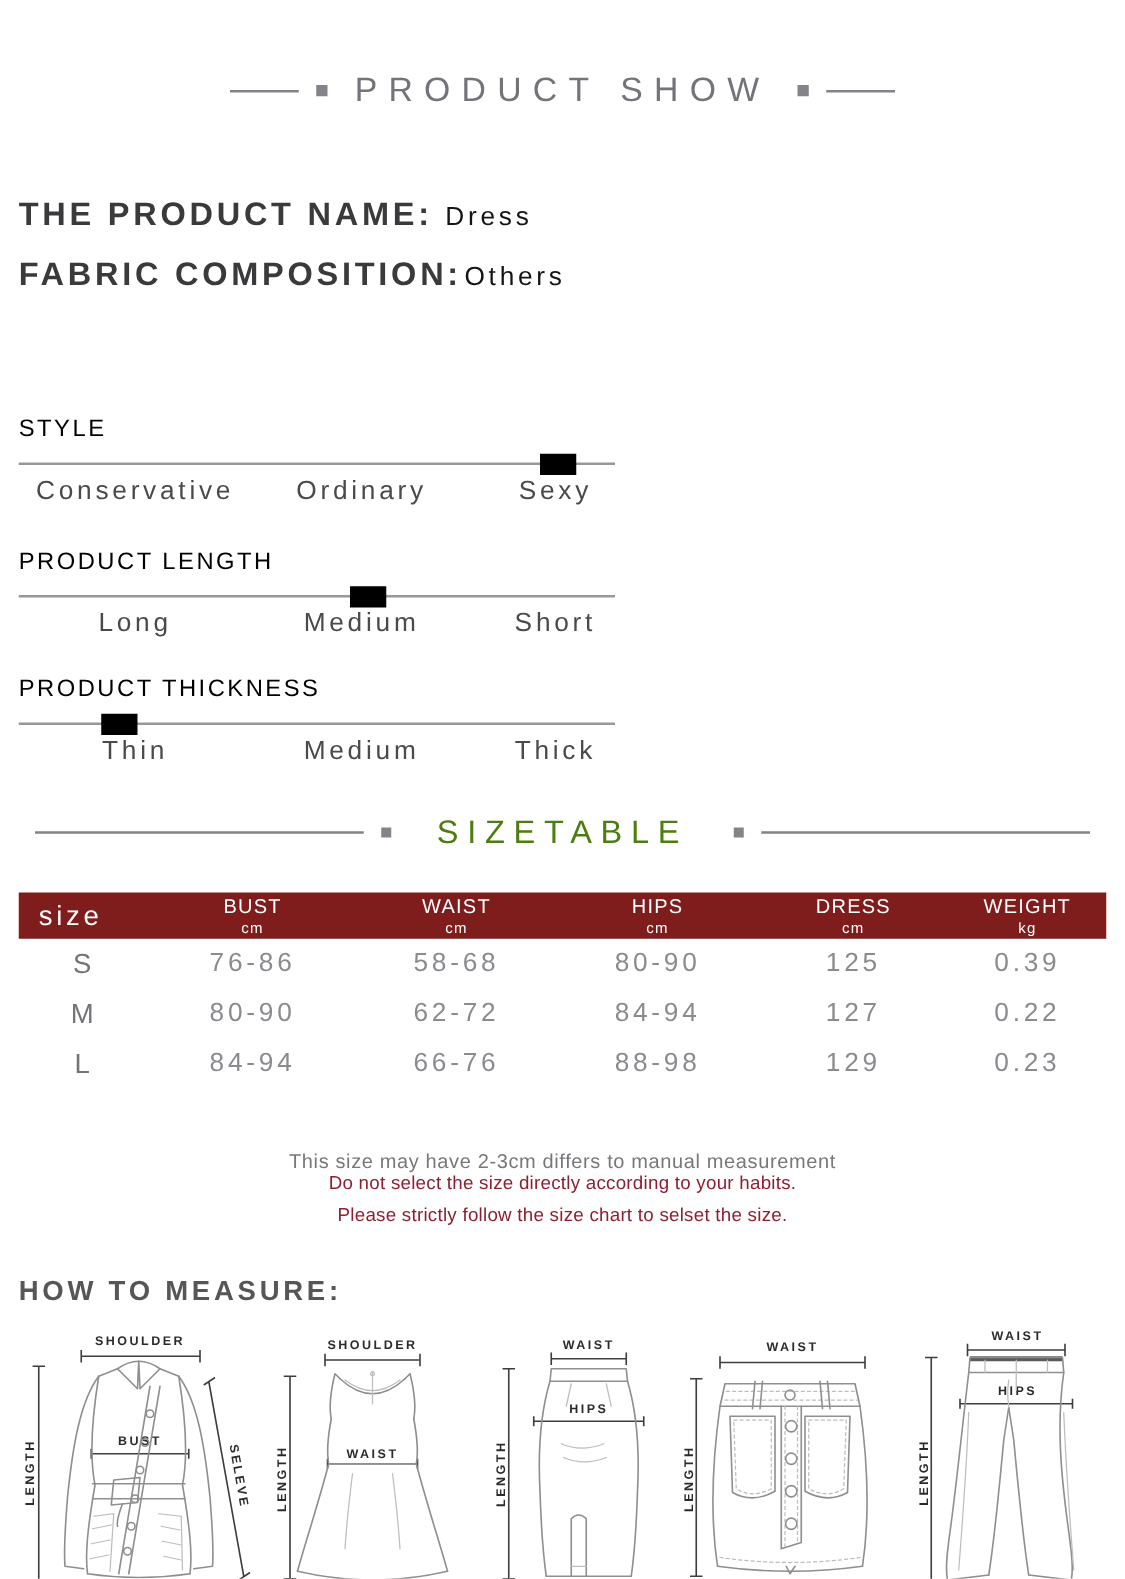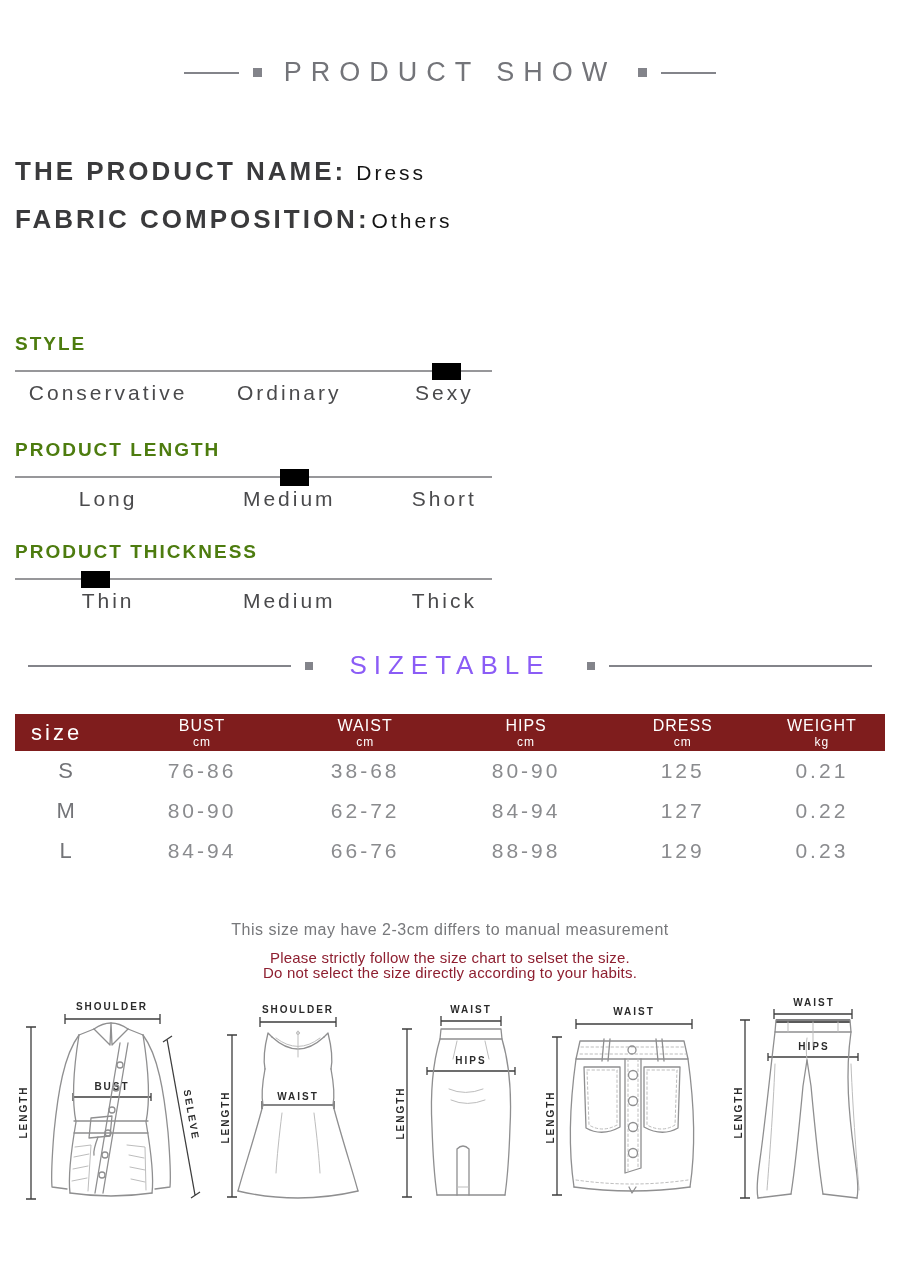--- a/index.html
+++ b/index.html
@@ -18,38 +18,38 @@
   .info-row { margin-bottom:17px; display:flex; align-items:baseline; }
   .info-label { font-weight:700; font-size:26px; color:#3a3a3c; letter-spacing:3px; }
   .info-value { font-size:21px; color:#141414; letter-spacing:3px; margin-left:10px; }
   .info-value.tight { margin-left:2px; }
 
   
   .attr-section { }
   .attr-1 { margin-top:98px; }
   .attr-2 { margin-top:31px; }
   .attr-3 { margin-top:27px; }
-  .attr-label { font-weight:700; font-size:19px; color:#4d7c0f; letter-spacing:2px; }
+  .attr-label { font-weight:400; font-size:19px; color:#000000; letter-spacing:2px; }
   .attr-line { position:relative; margin-top:15px; width:477px; border-top:2px solid #97979a; }
   .attr-marker { position:absolute; top:-9px; height:17px; width:29px; background:#000; }
   .marker-style { left:417px; }
   .marker-length { left:265px; }
   .marker-thickness { left:66px; }
   .attr-options { position:relative; width:477px; height:27px; margin-top:9px;
                   font-size:21px; color:#4a4a4c; letter-spacing:3px; }
   .attr-options span { position:absolute; transform:translateX(-50%); white-space:nowrap; }
   .pos-a { left:17%;margin-left:12px; }
   .pos-b { left:57.5%; }
   .pos-c { left:90%; }
 
   
   .sizetable-header { margin-top:34px; display:flex; align-items:center; justify-content:center; }
   .st-line { width:263px; height:0; border-top:2px solid #83848a; }
   .st-sq { width:8px; height:8px; background:#83848a; margin:0 14px; }
-  .st-title { font-size:26px; color:#8b5cf6; letter-spacing:7px; margin:0 22px; white-space:nowrap; }
+  .st-title { font-size:26px; color:#4d7c0f; letter-spacing:7px; margin:0 22px; white-space:nowrap; }
 
   
   .size-table { margin-top:33px; width:870px; }
   .st-grid { display:grid; grid-template-columns:12% 19% 18.5% 18.5% 17.5% 14.5%; }
   .st-head { background:#7f1d1d; color:#fff; height:37px; align-items:center; }
   .col-head { text-align:center; line-height:1; }
   .col-head .c-name { font-size:16px; letter-spacing:1px; display:block; }
   .col-head .c-unit { font-size:12px; letter-spacing:1px; display:block; margin-top:2px; }
   .col-size { font-size:22px; letter-spacing:3px; padding-left:16px; text-align:left; }
   .st-row { height:40px; align-items:center; font-size:21px; color:#8a8b8e; letter-spacing:3px; }
@@ -165,24 +165,24 @@
       </div>
       <div class="col-head">
         <span class="c-name">WEIGHT</span>
         <span class="c-unit">kg</span>
       </div>
     </div>
 
     <div class="st-grid st-row">
       <div class="st-cell size-cell">S</div>
       <div class="st-cell">76-86</div>
-      <div class="st-cell">38-68</div>
+      <div class="st-cell">58-68</div>
       <div class="st-cell">80-90</div>
       <div class="st-cell">125</div>
-      <div class="st-cell">0.21</div>
+      <div class="st-cell">0.39</div>
     </div>
     <div class="st-grid st-row">
       <div class="st-cell size-cell">M</div>
       <div class="st-cell">80-90</div>
       <div class="st-cell">62-72</div>
       <div class="st-cell">84-94</div>
       <div class="st-cell">127</div>
       <div class="st-cell">0.22</div>
     </div>
     <div class="st-grid st-row">
@@ -190,24 +190,25 @@
       <div class="st-cell">84-94</div>
       <div class="st-cell">66-76</div>
       <div class="st-cell">88-98</div>
       <div class="st-cell">129</div>
       <div class="st-cell">0.23</div>
     </div>
   </div>
 
   <div class="notes">
     <div class="note-gray">This size may have 2-3cm differs to manual measurement</div>
+    <div class="note-red">Do not select the size directly according to your habits.</div>
     <div class="note-red first">Please strictly follow the size chart to selset the size.</div>
-    <div class="note-red">Do not select the size directly according to your habits.</div>
-  </div>
-
+  </div>
+
+  <div class="measure-heading">HOW TO MEASURE:</div>
 
   <div class="figures">
 
     <svg class="fig" width="190" height="212" viewBox="0 0 190 212">
       <text class="fig-label" x="97" y="13" text-anchor="middle">SHOULDER</text>
       <path class="measure-line" d="M50,22 L145,22 M50,17 L50,27 M145,17 L145,27"></path>
       <text class="fig-label" transform="rotate(-90 9 115)" x="9" y="118" text-anchor="middle">LENGTH</text>
       <path class="measure-line" d="M16,30 L16,202 M11,30 L21,30 M11,202 L21,202"></path>
       <text class="fig-label" transform="rotate(80 176 118)" x="176" y="121" text-anchor="middle">SELEVE</text>
       <path class="measure-line" d="M152,42 L180,198 M148,45 L157,39 M176,201 L185,195"></path>

